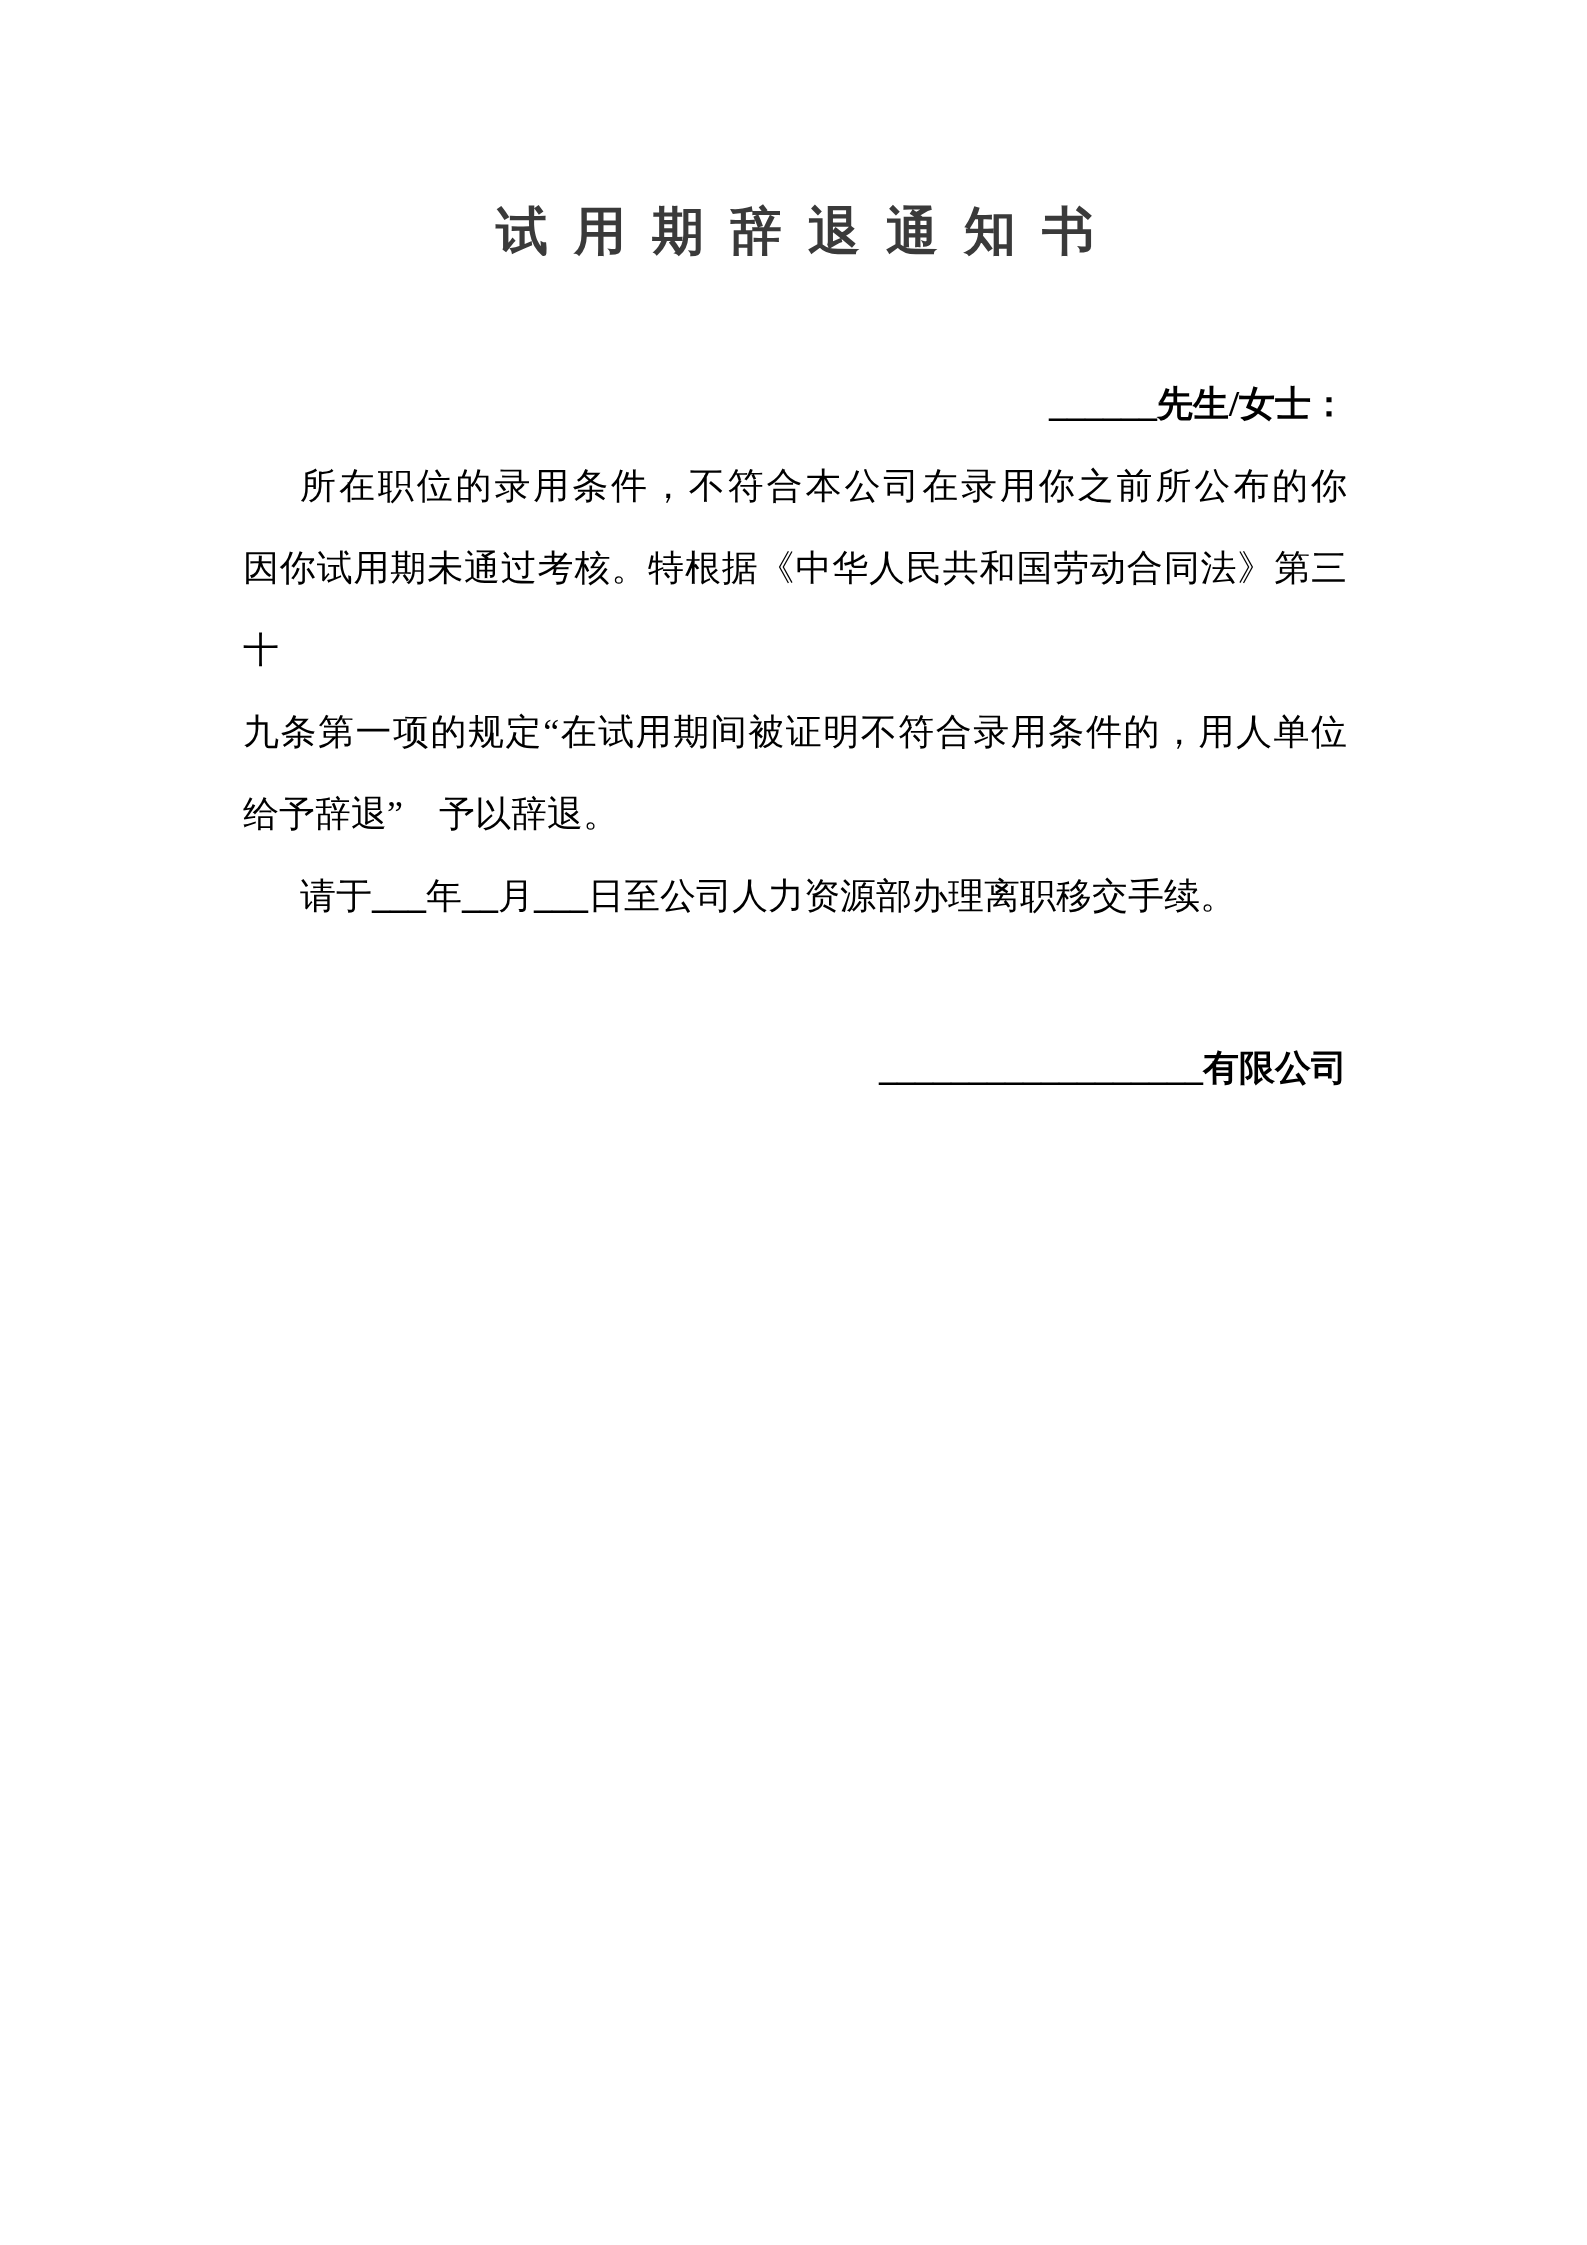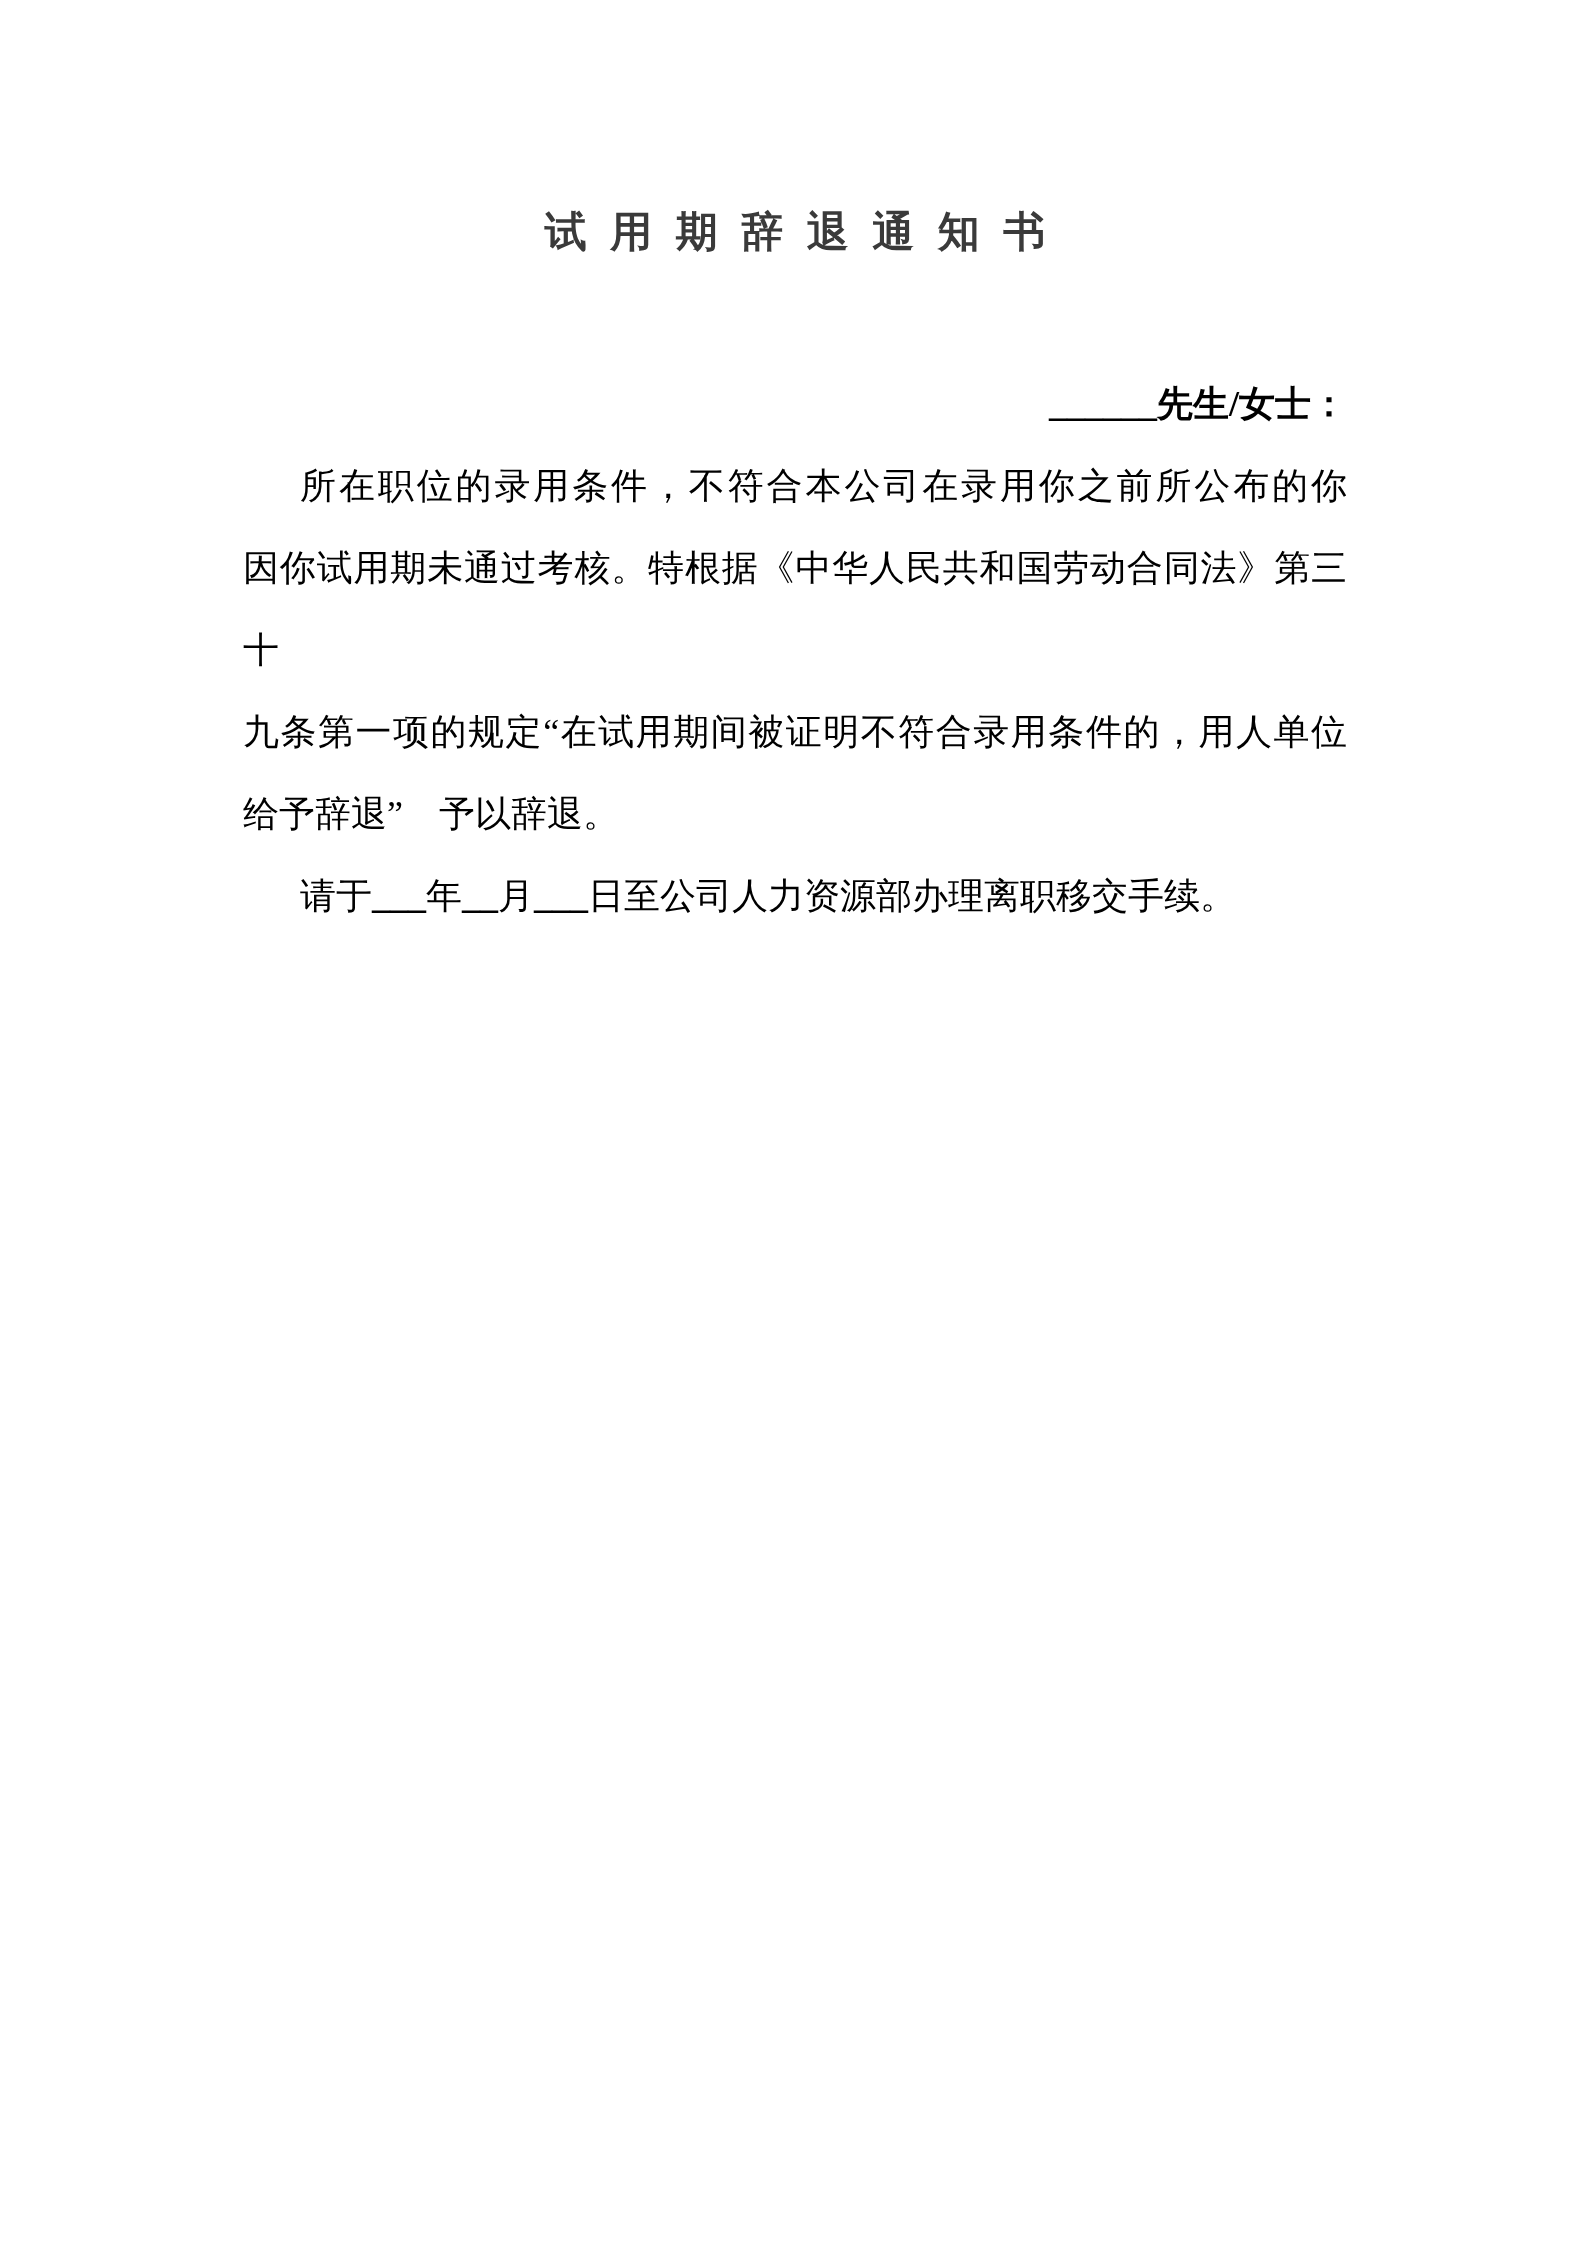--- a/index.html
+++ b/index.html
@@ -15,21 +15,21 @@
     color: #000000;
     font-family: "Liberation Serif", serif;
     overflow: hidden;
   }
   .doc-title {
     position: absolute;
     top: 198px;
     left: 243px;
     width: 1104px;
     text-align: center;
-    font-size: 42px;
+    font-size: 52px;
     font-weight: bold;
     color: #3a3a3a;
     line-height: 68px;
     word-spacing: 13px;
     white-space: nowrap;
   }
   .content {
     position: absolute;
     left: 243px;
     top: 363px;
@@ -80,17 +80,18 @@
     <div class="line justify">因你试用期未通过考核。特根据《中华人民共和国劳动合同法》第三十</div>
 
     <div class="line justify">九条第一项的规定“在试用期间被证明不符合录用条件的，用人单位</div>
 
     <div class="line nowrap">给予辞退”　予以辞退。</div>
 
     <div class="line indent nowrap"><span>请于</span><span class="bold">___</span><span>年</span><span class="bold">__</span><span>月</span><span class="bold">___</span><span>日至公司人力资源部办理离职移交手续。</span></div>
 
     <div class="blank-line"></div>
 
+    <div class="line bold right nowrap company-line">__________________有限公司</div>
 
 
   </div>
 
 </div>
 
 </body></html>

